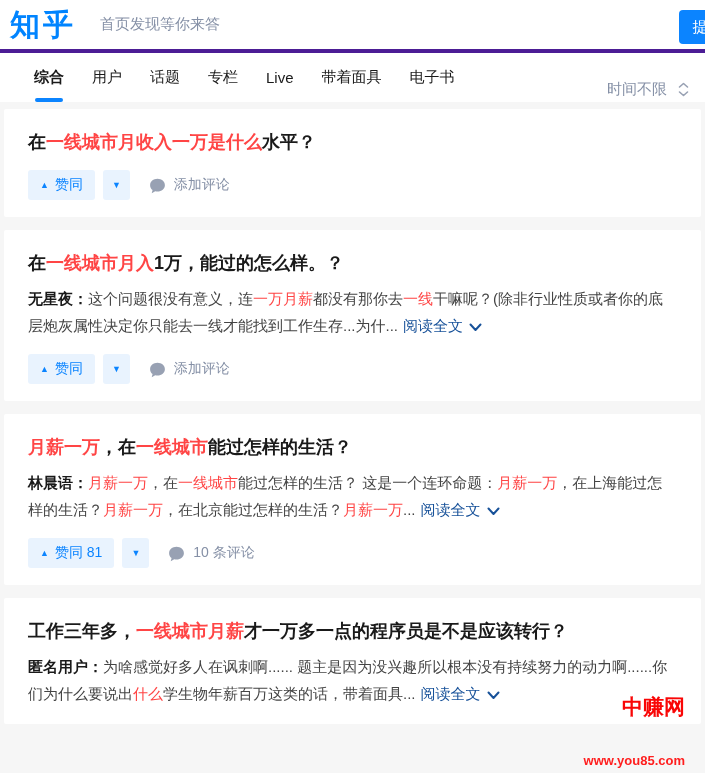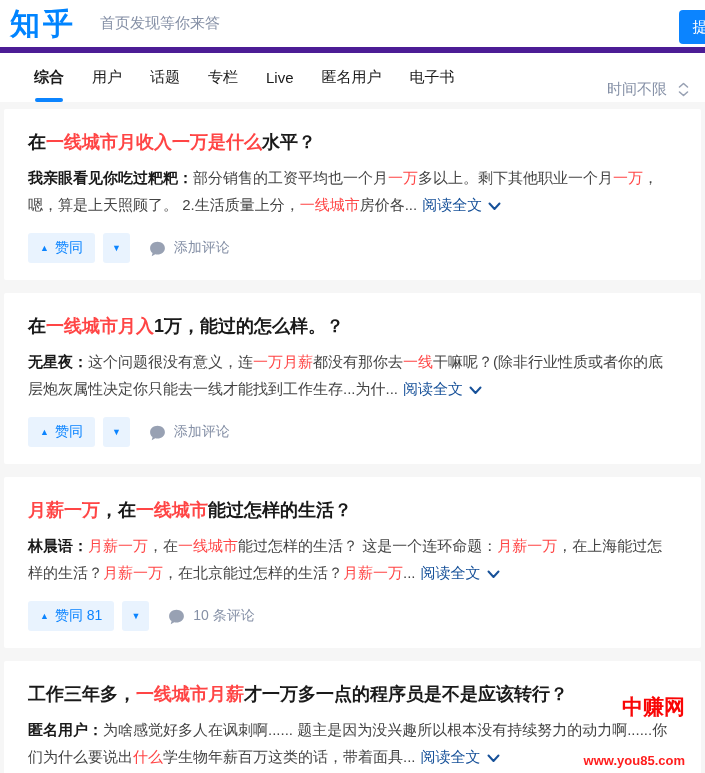--- a/index.html
+++ b/index.html
@@ -7,21 +7,21 @@
   body {
     width:705px; height:773px;
     background:#f6f6f6;
     font-family:"Liberation Sans","DejaVu Sans",sans-serif;
     -webkit-font-smoothing:antialiased;
   }
   .page { position:relative; width:705px; height:773px; overflow:hidden; background:#f6f6f6; }
 
   
   .hd {
-    height:53px; background:#fff; border-bottom:6px solid #4c1d95;
+    height:53px; background:#fff; border-bottom:4px solid #4c1d95;
     display:flex; align-items:center; position:relative;
   }
   .logo { font-size:30px; font-weight:700; color:#0084ff; margin-left:10px; letter-spacing:3px; line-height:1; cursor:pointer; }
   .topnav { display:flex; margin-left:24px; font-size:15px; color:#8590a6; }
   .topnav span { cursor:pointer; }
   .searchbar {
     position:absolute; left:337px; top:10px; width:326px; height:34px;
     display:flex; border:1px solid #e7eaf1; border-radius:4px; background:#fff; overflow:hidden;
   }
   .searchbar input {
@@ -100,40 +100,37 @@
     <button class="ask-btn">提</button>
   </header>
 
   <div class="tabbar">
     <div class="tabs" id="tabs">
         <div class="tab active">综合</div>
         <div class="tab">用户</div>
         <div class="tab">话题</div>
         <div class="tab">专栏</div>
         <div class="tab">Live</div>
-        <div class="tab">匿名用户</div>
+        <div class="tab">带着面具</div>
         <div class="tab">电子书</div>
       </div>
     <div class="time-filter">
       <span>时间不限</span>
       <span style="display:flex">
         <svg width="11" height="15" viewBox="0 0 11 15" fill="none">
           <path d="M1.5 5 L5.5 1.5 L9.5 5" stroke="#98a1b3" stroke-width="1.6" stroke-linecap="round" stroke-linejoin="round"></path>
           <path d="M1.5 10 L5.5 13.5 L9.5 10" stroke="#98a1b3" stroke-width="1.6" stroke-linecap="round" stroke-linejoin="round"></path>
         </svg>
       </span>
     </div>
   </div>
 
   <main class="results" id="results">
   <article class="card">
     <h2 class="title"><span>在</span><span class="em">一线城市月收入一万是什么</span><span>水平？</span></h2>
-    <p class="snippet"><span class="bold">我亲眼看见你吃过粑粑：</span><span>部分销售的工资平均也一个月</span><span class="em">一万</span><span>多以上。剩下其他职业一个月</span><span class="em">一万</span><span>，嗯，算是上天照顾了。 2.生活质量上分，</span><span class="em">一线城市</span><span>房价各...</span><span class="read-more"><span>阅读全文</span><svg width="13" height="9" viewBox="0 0 13 9">
-              <path d="M1.5 1.5 L6.5 7 L11.5 1.5" stroke="#175199" stroke-width="2" fill="none" stroke-linecap="round" stroke-linejoin="round"></path>
-            </svg></span></p>
     <div class="actions">
       <button class="vote up">
         <span class="tri">▲</span>
         <span class="vote-label">赞同</span>
       </button>
       <button class="vote down">
         <span class="tri">▼</span>
       </button>
       <button class="comment">
         <span style="display:flex">

